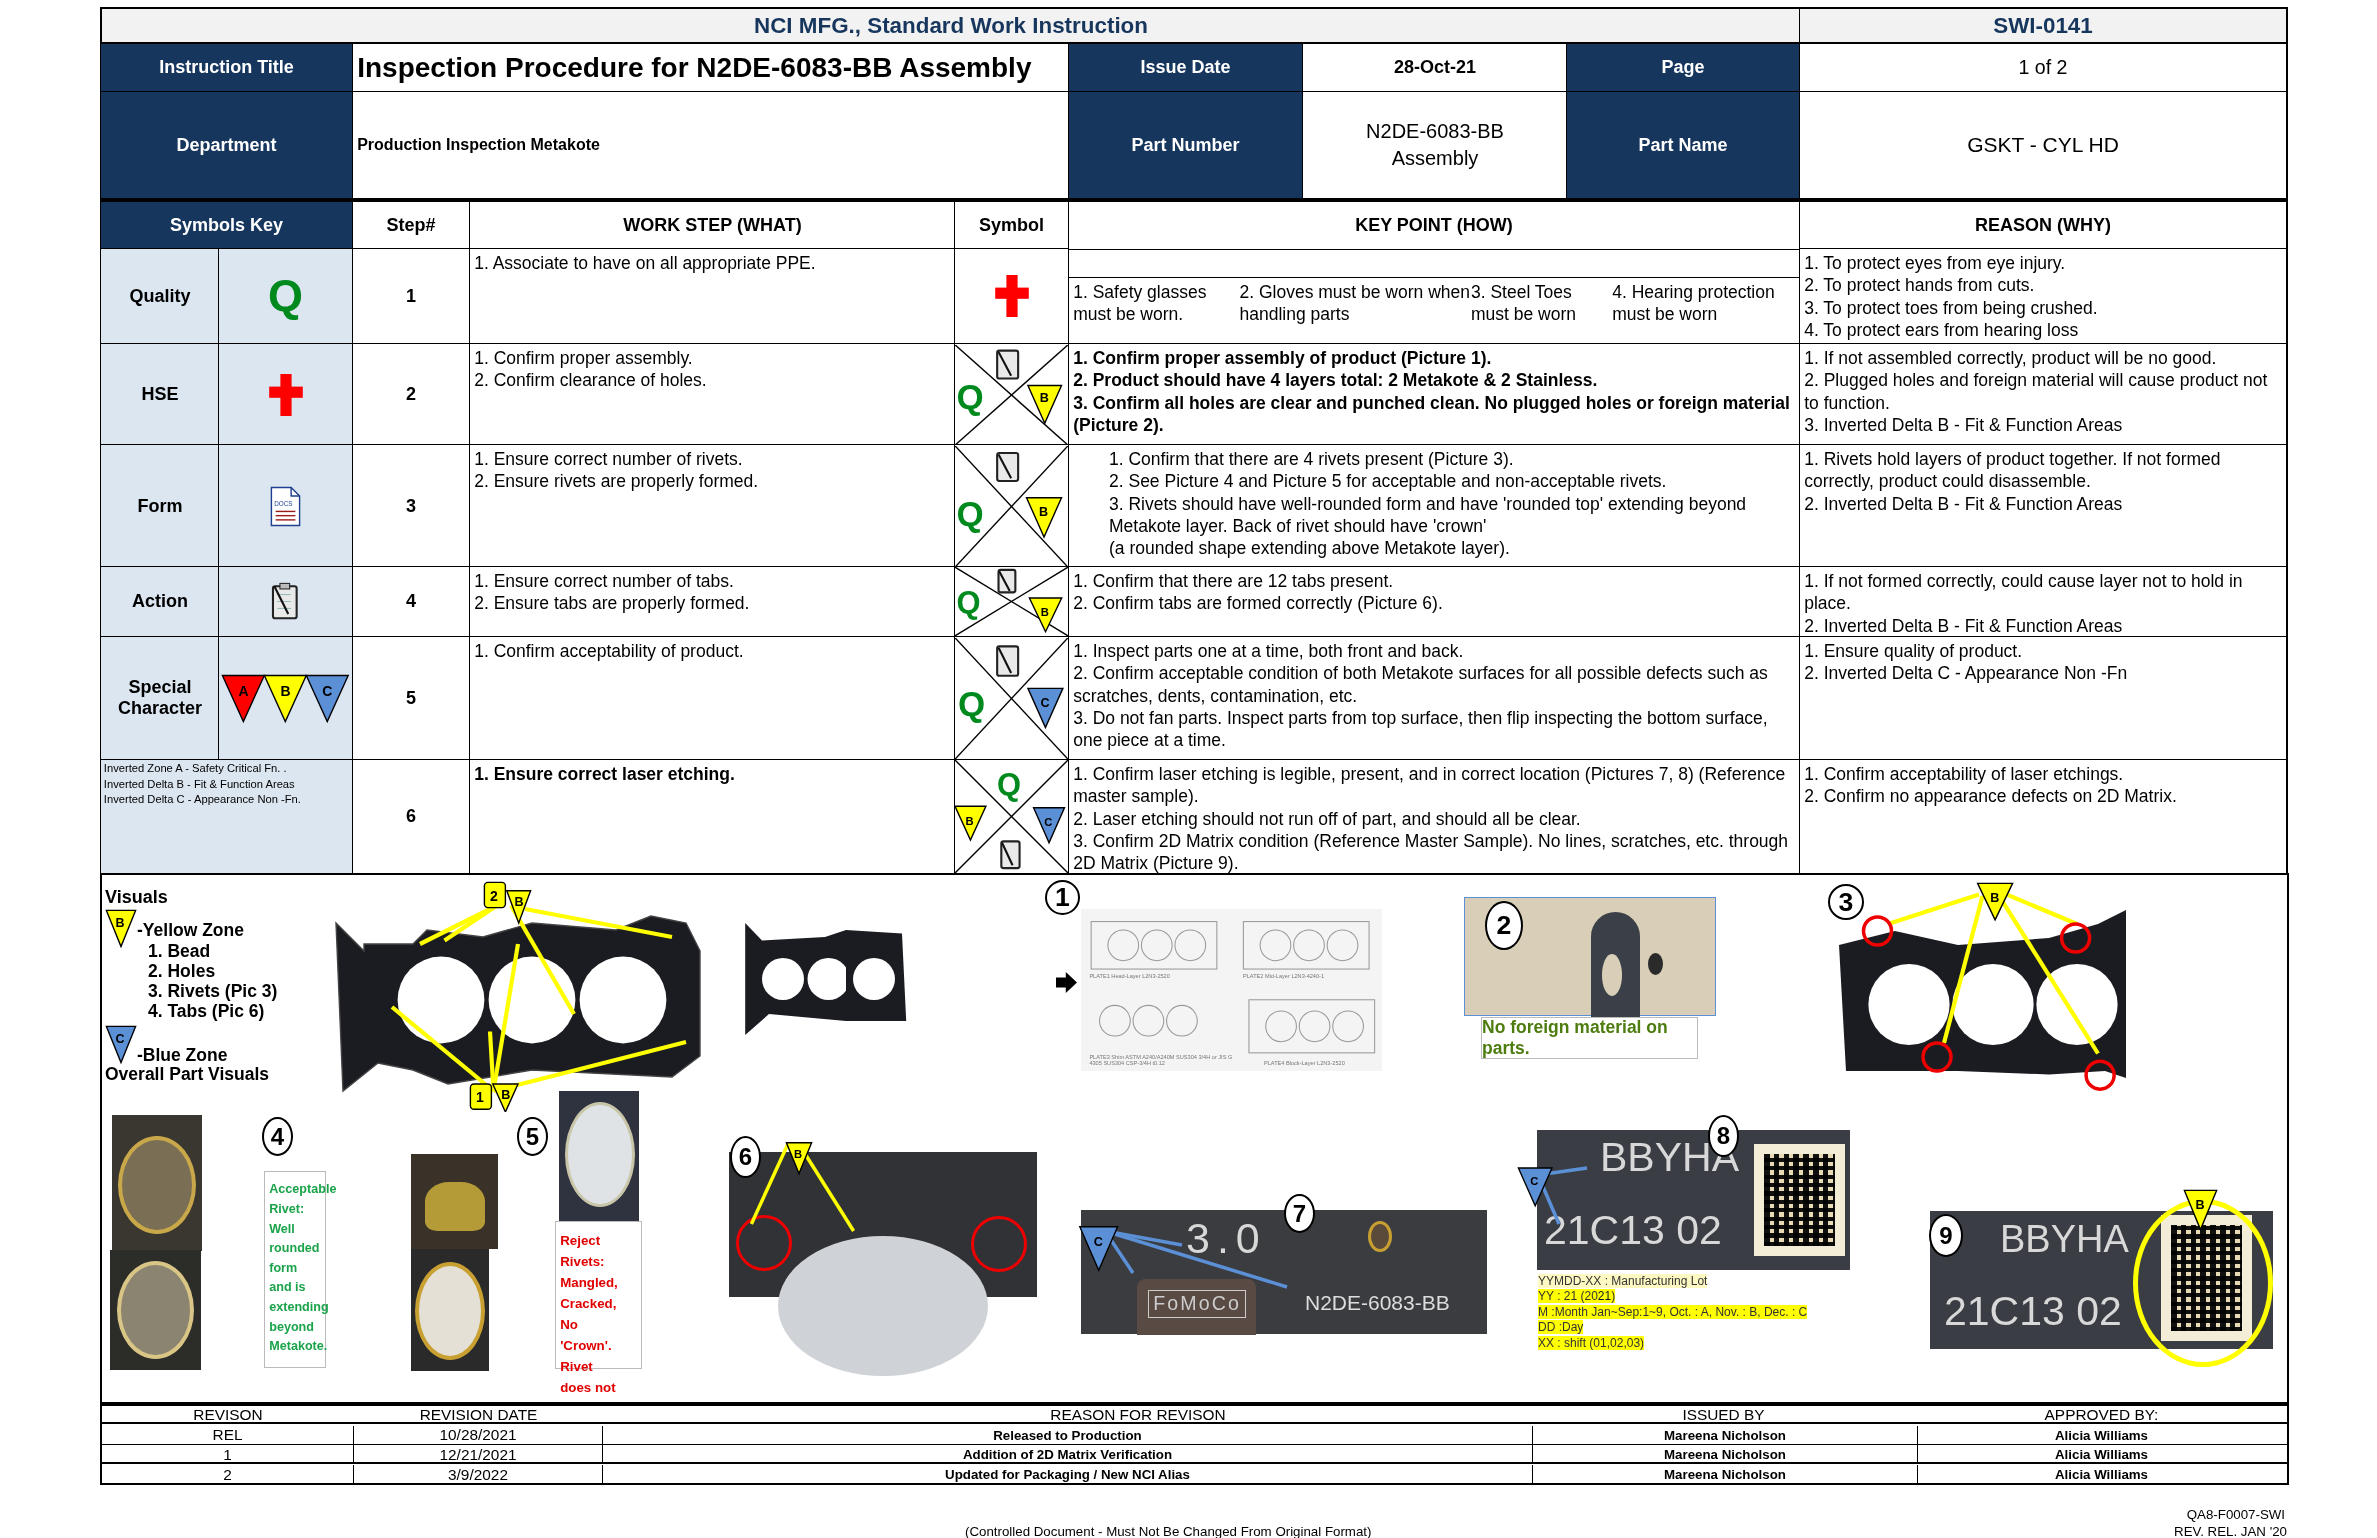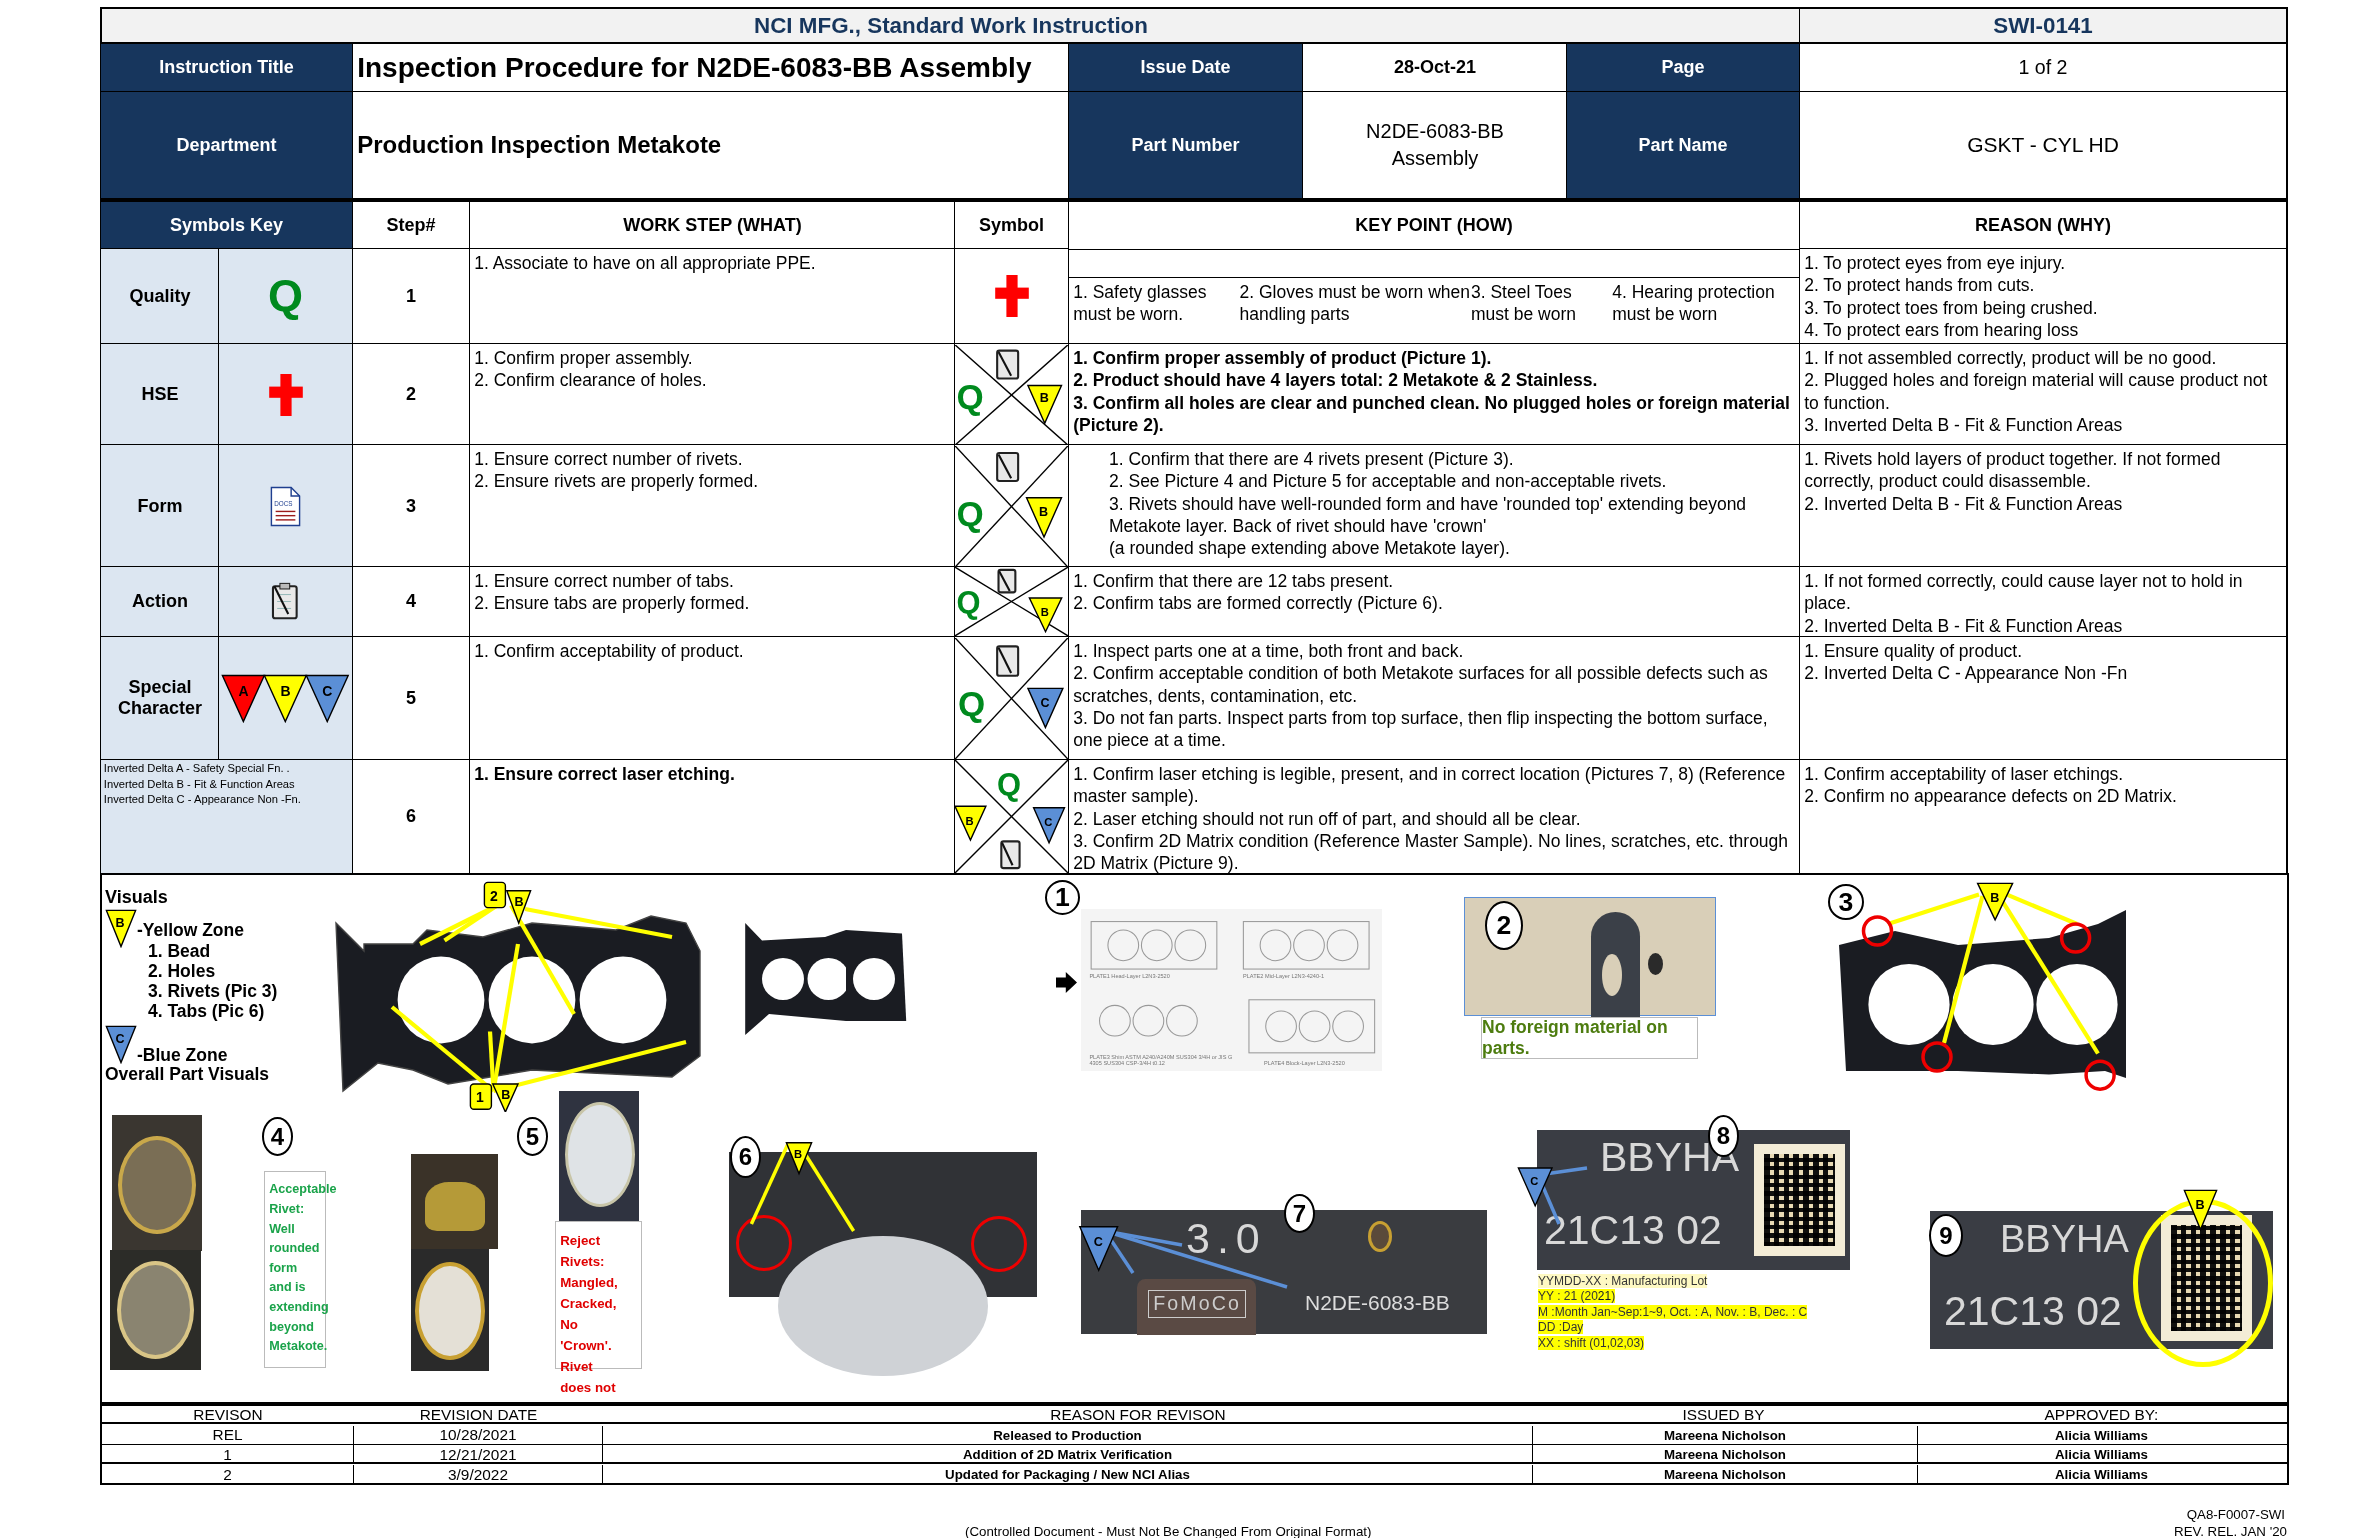--- a/index.html
+++ b/index.html
@@ -46,21 +46,21 @@
 <div class="cell navy" style="left:1566px;top:43px;width:234px;height:49px;">
     <span>Page</span>
   </div>
 <div class="cell white" style="left:1799px;top:43px;width:489px;height:49px;font-size:19.6px;border-right-width:2.8px;">
     <span>1 of 2</span>
   </div>
 
 <div class="cell navy" style="left:100px;top:91px;width:253px;height:108px;">
     <span>Department</span>
   </div>
-<div class="cell white hdrtxt lefttxt" style="left:352px;top:91px;width:718px;height:108px;font-size:24px;">
+<div class="cell white hdrtxt lefttxt" style="left:352px;top:91px;width:718px;height:108px;font-size:16px;">
     <span>Production Inspection Metakote</span>
   </div>
 <div class="cell navy" style="left:1068px;top:91px;width:235px;height:108px;">
     <span>Part Number</span>
   </div>
 <div class="cell white" style="left:1302px;top:91px;width:266px;height:108px;flex-direction:column;font-size:20px;line-height:26.6px;">
     <span>N2DE-6083-BB</span>
     <span>Assembly</span>
   </div>
 <div class="cell navy" style="left:1566px;top:91px;width:234px;height:108px;">
@@ -142,21 +142,21 @@
     <polygon points="2,2 62,2 32,68" fill="#ff0000" stroke="#000" stroke-width="2"></polygon>
     <polygon points="62,2 122,2 92,68" fill="#ffff00" stroke="#000" stroke-width="2"></polygon>
     <polygon points="122,2 182,2 152,68" fill="#5b8fd6" stroke="#000" stroke-width="2"></polygon>
     <text x="25" y="32" font-size="20" font-weight="bold" font-family="Liberation Sans, sans-serif">A</text>
     <text x="85" y="32" font-size="20" font-weight="bold" font-family="Liberation Sans, sans-serif">B</text>
     <text x="145" y="32" font-size="20" font-weight="bold" font-family="Liberation Sans, sans-serif">C</text>
   </svg>
 </div>
 
 <div class="cell keybg toptxt" style="left:100px;top:759px;width:253px;height:115px;flex-direction:column;font-size:11.2px;line-height:15.4px;padding:1.4px 2.8px;">
-  <div>Inverted Delta A - Safety Special Fn. .</div>
+  <div>Inverted Zone A - Safety Critical Fn. .</div>
   <div>Inverted Delta B - Fit &amp; Function Areas</div>
   <div>Inverted Delta C  - Appearance Non -Fn.</div>
 </div>
 
 <div class="cell white hdrtxt" style="left:352px;top:248px;width:118px;height:96px;">
     <span>1</span>
   </div>
 <div class="cell white toptxt lines" style="left:469px;top:248px;width:487px;height:96px;flex-direction:column;">
     <div>1. Associate to have on all appropriate PPE.</div>
   </div>

